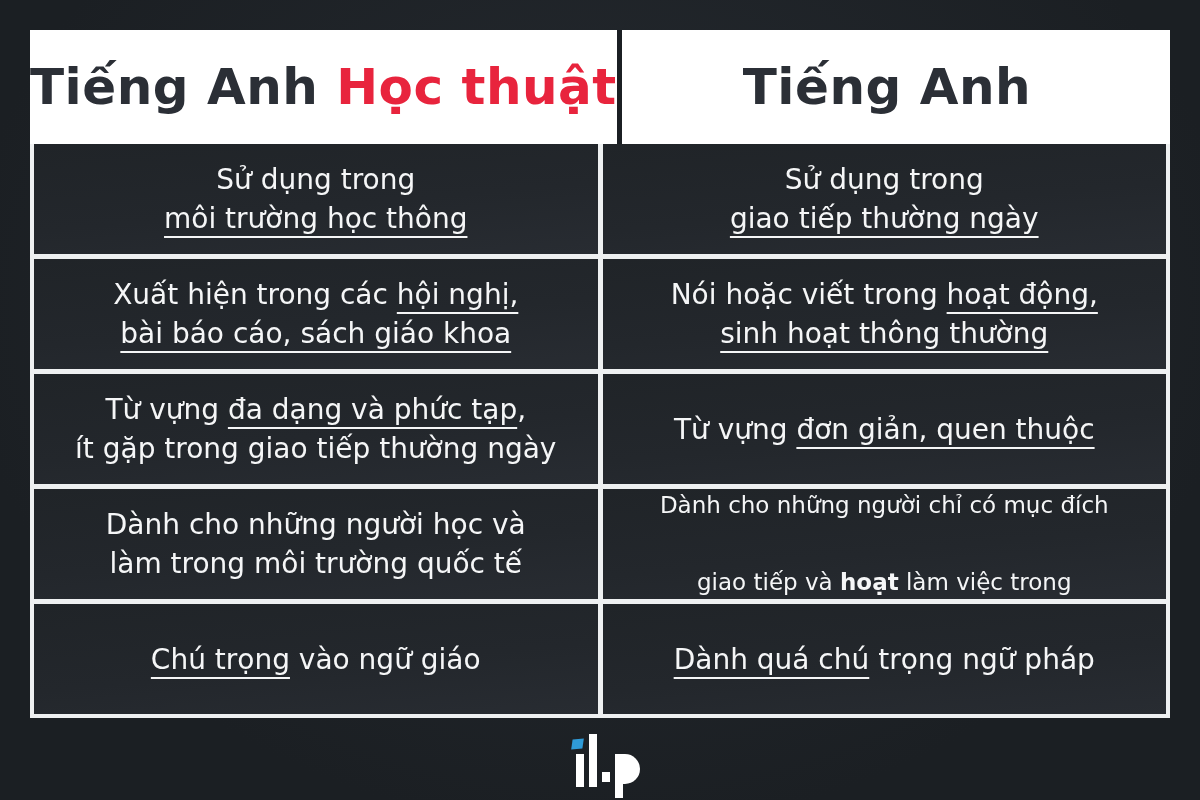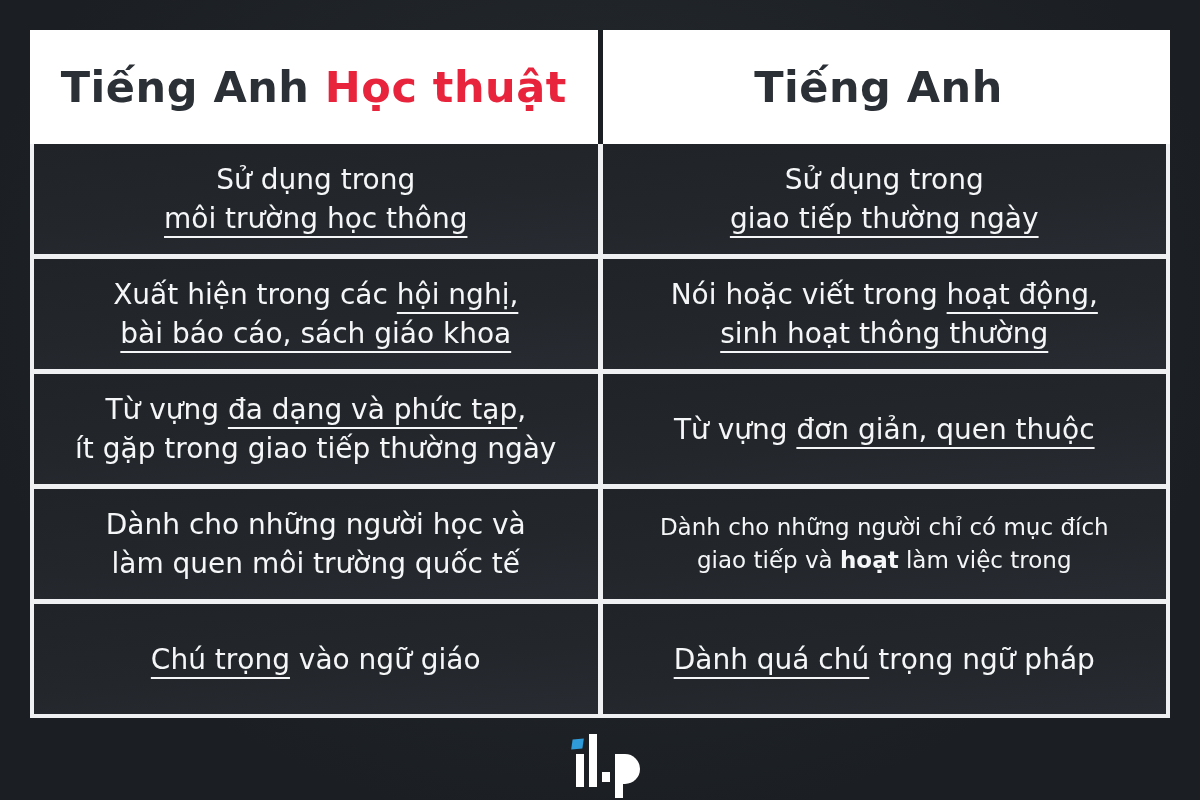--- a/index.html
+++ b/index.html
@@ -26,21 +26,21 @@
   .header-row {
     display: flex;
     height: 114px;
     background: #ffffff;
   }
   .header-cell {
     flex: 1 1 0;
     display: flex;
     align-items: center;
     justify-content: center;
-    font-size: 43px;
+    font-size: 50px;
     font-weight: bold;
     color: var(--header-dark);
     letter-spacing: 0.5px;
     white-space: pre;
     border-radius: 16px;
   }
   .header-cell .accent { color: var(--accent); }
   .header-divider {
     width: 5px;
     background: var(--page-bg);
@@ -60,21 +60,21 @@
     display: flex;
     flex-direction: column;
     align-items: center;
     justify-content: center;
     text-align: center;
     color: var(--text-light);
     font-size: 28px;
     padding: 0 12px;
   }
   .cell .line { line-height: 39px; }
-  .cell.small { font-size: 23px; }
+  .cell.small { font-size: 23px; justify-content: space-between; }
   .cell.small .line { line-height: 33px; }
   .u {
     text-decoration: underline;
     text-decoration-thickness: 2px;
     text-underline-offset: 8px;
     text-decoration-skip-ink: none;
   }
   .b { font-weight: bold; }
   
   .logo {
@@ -126,21 +126,21 @@
       </div>
       <div class="cell">
         <div class="line"><span>Từ vựng </span><span class="u">đa dạng và phức tạp</span><span>,</span></div>
         <div class="line"><span>ít gặp trong giao tiếp thường ngày</span></div>
       </div>
       <div class="cell">
         <div class="line"><span>Từ vựng </span><span class="u">đơn giản, quen thuộc</span></div>
       </div>
       <div class="cell">
         <div class="line"><span>Dành cho những người học và</span></div>
-        <div class="line"><span>làm quen môi trường quốc tế</span></div>
+        <div class="line"><span>làm trong môi trường quốc tế</span></div>
       </div>
       <div class="cell small">
         <div class="line"><span>Dành cho những người chỉ có mục đích</span></div>
         <div class="line"><span>giao tiếp và </span><span class="b">hoạt</span><span> làm việc trong</span></div>
       </div>
       <div class="cell">
         <div class="line"><span class="u">Chú trọng</span><span> vào ngữ giáo</span></div>
       </div>
       <div class="cell">
         <div class="line"><span class="u">Dành quá chú</span><span> trọng ngữ pháp</span></div>

